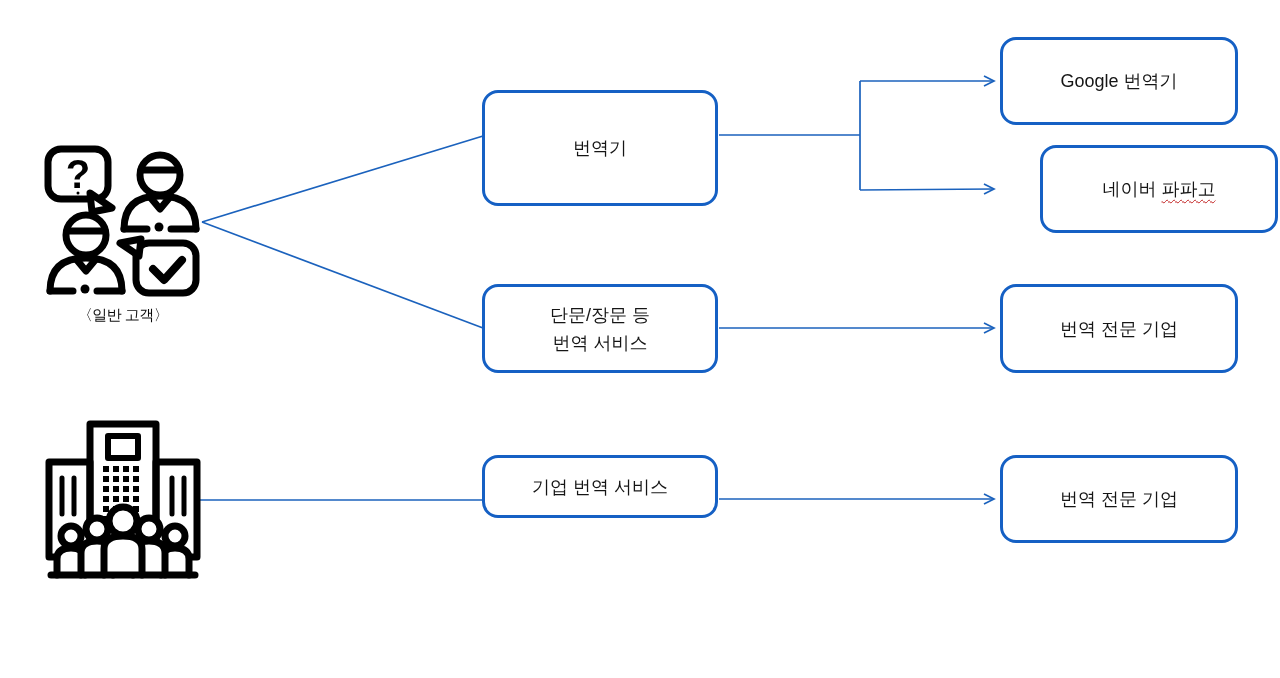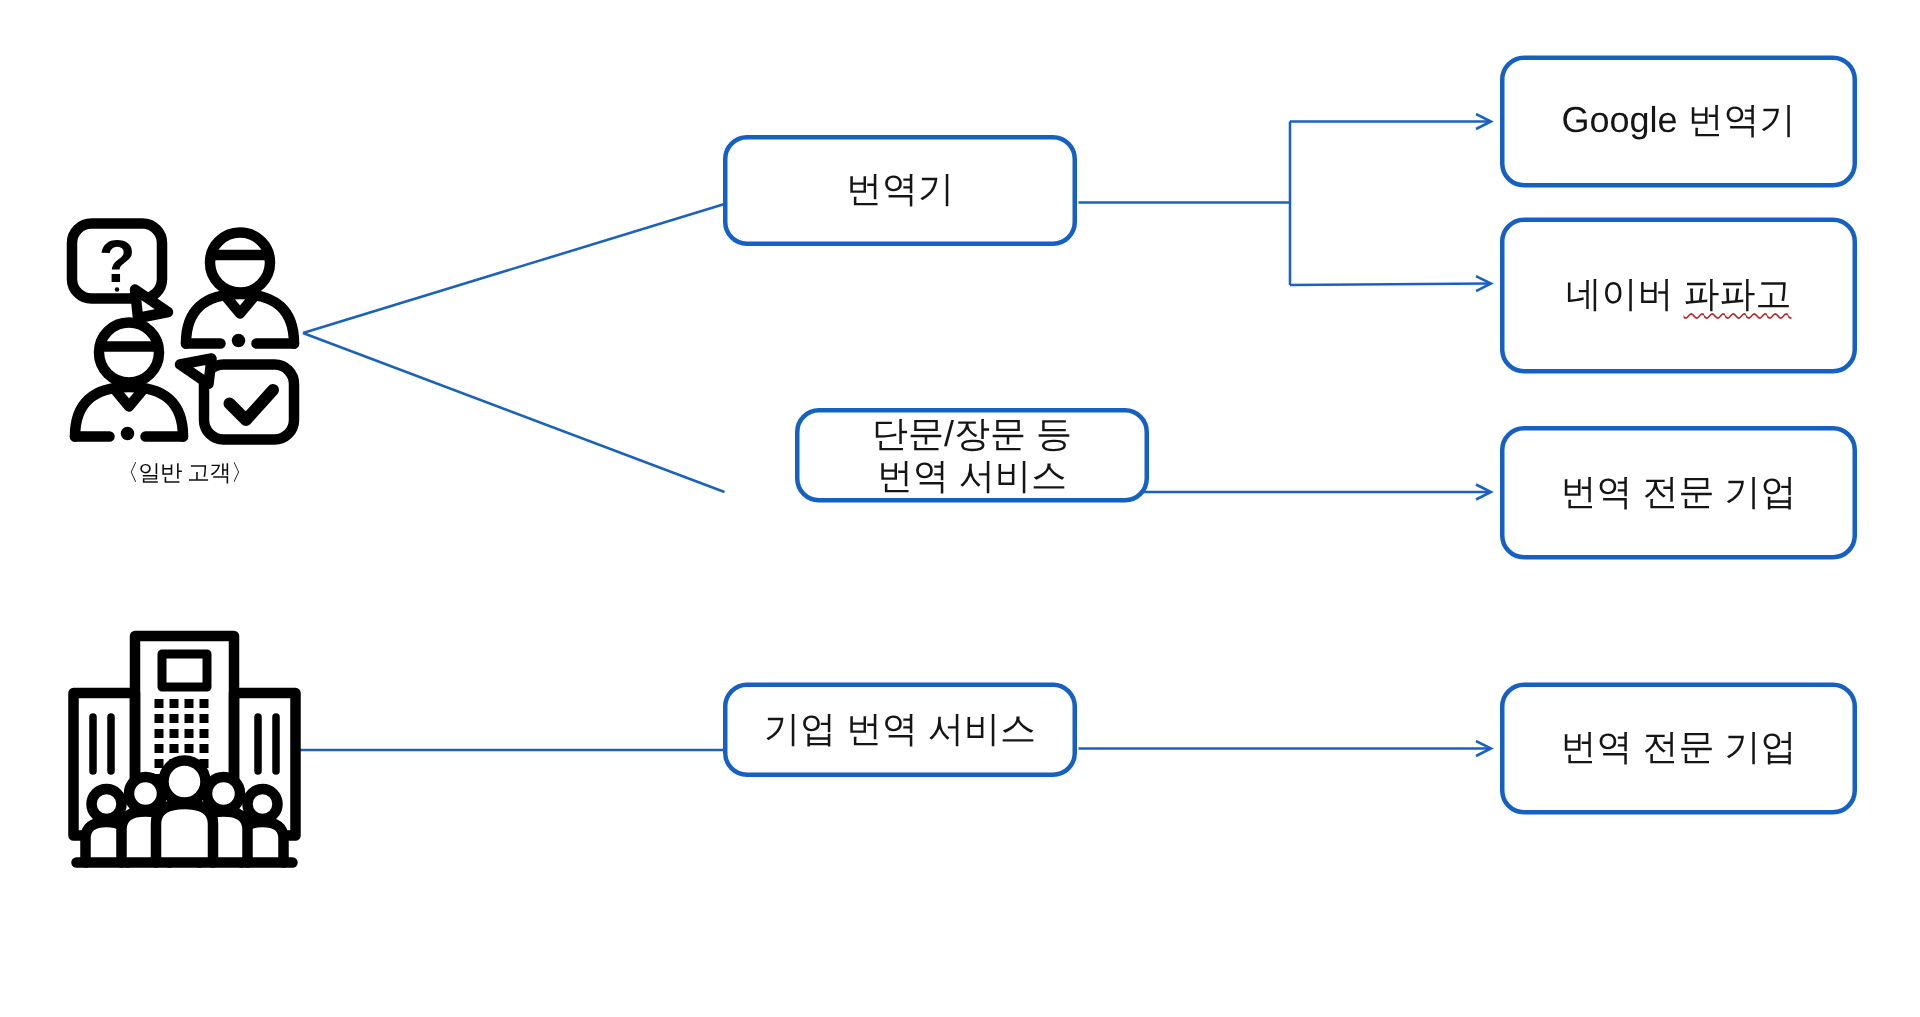--- a/index.html
+++ b/index.html
@@ -15,21 +15,21 @@
   .node{
     position:absolute;
     box-sizing:border-box;
     border:3px solid #1560c4;
     border-radius:16px;
     background:#fff;
     display:flex;
     flex-direction:column;
     align-items:center;
     justify-content:center;
-    font-size:24px;
+    font-size:18px;
     line-height:28px;
     color:#151515;
     text-align:center;
   }
   .mid-col{left:482px;width:236px;}
   .right-col{left:1000px;width:238px;}
   .actor{position:absolute;width:160px;text-align:center;}
   .actor-label{
     position:absolute;
     width:176px;
@@ -156,38 +156,38 @@
         <path class="icon-fill-white" d="M38,157 L38,135 Q38,123 54,123 Q70,123 70,135 L70,157"></path>
         <circle cx="106" cy="111" r="11" class="icon-fill-white"></circle>
         <path class="icon-fill-white" d="M90,157 L90,135 Q90,123 106,123 Q122,123 122,135 L122,157"></path>
         <circle cx="80" cy="103" r="14" class="icon-fill-white"></circle>
         <path class="icon-fill-white" d="M61,157 L61,131 Q61,118 80,118 Q99,118 99,131 L99,157"></path>
         <path d="M8,157 L152,157"></path>
       </g>
     </g>
   </svg>
 
-  <div class="node mid-col" style="top:90px;height:74px;">
+  <div class="node mid-col" style="top:90px;height:116px;">
     <span>번역기</span>
   </div>
 
-  <div class="node mid-col" style="top:272px;height:63px;margin-left:48px;">
+  <div class="node mid-col" style="top:284px;height:89px;">
     <span>단문/장문 등</span>
     <span>번역 서비스</span>
   </div>
 
   <div class="node mid-col" style="top:455px;height:63px;">
     <span>기업 번역 서비스</span>
   </div>
 
   <div class="node right-col" style="top:37px;height:88px;">
     <span>Google 번역기</span>
   </div>
 
-  <div class="node right-col" style="top:145px;height:104px;">
+  <div class="node right-col" style="top:145px;height:88px;margin-left:40px;">
     <span>
       <span>네이버 </span><span class="misspelled">파파고</span>
     </span>
   </div>
 
   <div class="node right-col" style="top:284px;height:89px;">
     <span>번역 전문 기업</span>
   </div>
 
   <div class="node right-col" style="top:455px;height:88px;">

